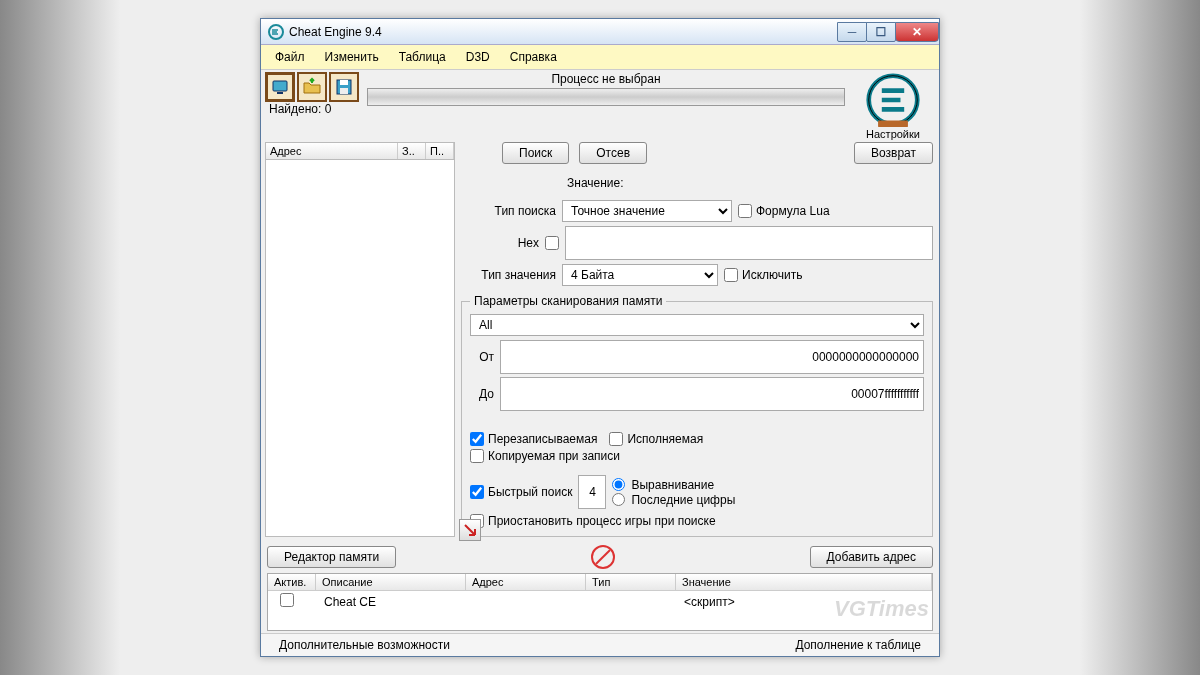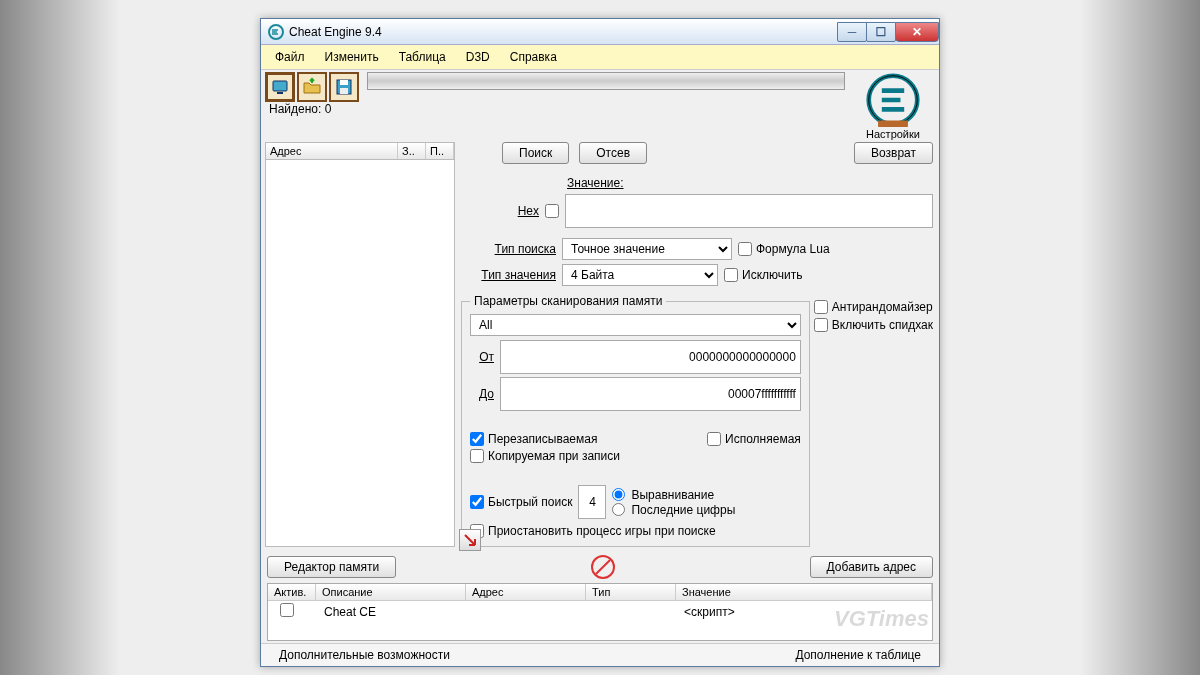--- a/index.html
+++ b/index.html
@@ -23,21 +23,21 @@
   .found-row { padding: 0 4px 2px 4px; font-size: 12px; }
   .main-area { display: flex; padding: 2px 6px 4px 4px; gap: 6px; }
   .left-col { width: 190px; display: flex; flex-direction: column; }
   .list-header { display: flex; background: #fff; border: 1px solid #bbb; }
   .list-header div { border-right: 1px solid #ccc; padding: 2px 4px; font-size: 11px; background: linear-gradient(to bottom,#fff,#e8e8e8); }
   .list-body { flex: 1; background: #fff; border: 1px solid #bbb; border-top: none; min-height: 340px; }
   .right-col { flex: 1; display: flex; flex-direction: column; gap: 4px; }
   .btn-row { display: flex; gap: 10px; align-items: flex-end; padding-left: 41px; }
   .btn { border: 1px solid #888; background: linear-gradient(to bottom,#fff,#e0e0e0); padding: 3px 16px; border-radius: 3px; cursor: default; }
   .form-row { display: flex; align-items: center; gap: 6px; }
-  .form-row label { text-align: right; text-decoration: underline; }
+  .form-row label { text-align: right; }
   input[type=text], select { border: 1px solid #aaa; background: #fff; padding: 2px 4px; height: 34px; font-size: 12px; }
   select { height: 22px; }
   input[type=checkbox] { width: 14px; height: 14px; margin: 0; }
   input[type=radio] { margin: 0 2px 0 0; }
   fieldset { border: 1px solid #bbb; padding: 6px 8px 8px 8px; margin: 0; }
   legend { padding: 0 4px; font-size: 12px; }
   .side-cks { display: flex; flex-direction: column; gap: 4px; }
   .arrow-btn { width: 22px; height: 22px; border: 1px solid #999; background: linear-gradient(to bottom,#fff,#ddd); display:flex; align-items:center; justify-content:center;}
   .mid-row { display: flex; align-items: center; padding: 2px 6px; gap: 8px; }
   .icon-forbid { width: 24px; height: 24px; border: 2px solid #d33; border-radius: 50%; position: relative; }
@@ -102,20 +102,21 @@
               <rect x="6" y="11" width="8" height="6" fill="#eee"></rect>
             </svg>
         </div>
       </div>
       <div class="found-row">
         <span>Найдено:</span>
         <span>0</span>
       </div>
     </div>
     <div style="flex:1; padding:0 4px;">
+      <div class="process-label">Процесс не выбран</div>
       <div class="process-bar"></div>
     </div>
     <div class="logo-area">
       <svg width="56" height="56" viewBox="0 0 60 60">
         <circle cx="30" cy="30" r="26" fill="none" stroke="#0a7a8a" stroke-width="5"></circle>
         <circle cx="30" cy="30" r="26" fill="none" stroke="#000" stroke-width="1"></circle>
         <path d="M18 20 L42 20 M18 30 L38 30 M18 40 L42 40" stroke="#0a7a8a" stroke-width="5"></path>
         <rect x="14" y="52" width="32" height="7" fill="#b8682a" rx="1"></rect>
       </svg>
       <span class="logo-text">Настройки</span>
@@ -137,66 +138,66 @@
         <div class="btn">Поиск</div>
         <div class="btn">Отсев</div>
         <div style="flex:1"></div>
         <div class="btn">Возврат</div>
       </div>
 
       <div class="form-row" style="margin-top:8px;">
         <div style="width:100px;"></div>
         <label>Значение:</label>
       </div>
-      <div class="form-row">
-        <label style="width:78px;">Hex</label>
-        <input type="checkbox" style="">
-        <input type="text" style="flex: 1 1 0%;">
-      </div>
-
       <div class="form-row" style="margin-top:6px;">
         <label style="width:95px;">Тип поиска</label>
         <select style="width:170px"><option>Точное значение</option></select>
         <div class="ck-row">
             <input type="checkbox" style="">
             <span>Формула Lua</span>
           </div>
       </div>
+
+      <div class="form-row">
+        <label style="width:78px;">Hex</label>
+        <input type="checkbox" style="">
+        <input type="text" style="flex: 1 1 0%;">
+      </div>
       <div class="form-row">
         <label style="width:95px;">Тип значения</label>
         <select style="width:156px"><option>4 Байта</option></select>
         <div class="ck-row">
             <input type="checkbox" style="">
             <span>Исключить</span>
           </div>
       </div>
 
-      <div style="display:flex; gap:4px; margin-top:4px;">
+      <div style="display:flex; gap:18px; margin-top:4px;">
         <fieldset style="flex:1">
           <legend>Параметры сканирования памяти</legend>
           <select style="width:100%; margin-bottom:4px;"><option>All</option></select>
           <div class="form-row" style="margin-bottom:3px;">
             <label style="width:24px">От</label>
             <input type="text" style="flex: 1 1 0%; text-align: right;" value="0000000000000000">
           </div>
           <div class="form-row" style="margin-bottom:21px;">
             <label style="width:24px">До</label>
             <input type="text" style="flex: 1 1 0%; text-align: right;" value="00007fffffffffff">
           </div>
-          <div style="display:flex; gap:12px; margin-bottom:3px;justify-content:space-between;">
+          <div style="display:flex; gap:12px; margin-bottom:3px;">
             <div class="ck-row">
                 <input type="checkbox" checked="" style="">
                 <span>Перезаписываемая</span>
               </div>
             <div class="ck-row">
                 <input type="checkbox" style="accent-color: rgb(136, 136, 136);">
                 <span>Исполняемая</span>
               </div>
           </div>
-          <div class="ck-row" style="margin-bottom:22px;">
+          <div class="ck-row" style="margin-bottom:12px;">
               <input type="checkbox" style="">
               <span>Копируемая при записи</span>
             </div>
           <div style="display:flex; align-items:center; gap:6px; margin-bottom:5px;">
             <div class="ck-row">
                 <input type="checkbox" checked="" style="">
                 <span>Быстрый поиск</span>
               </div>
             <input type="text" style="width: 28px; text-align: center;" value="4">
             <div style="display:flex; flex-direction:column; gap:1px;">
@@ -208,30 +209,20 @@
                   <input type="radio" style="">
                   <span>Последние цифры</span>
                 </div>
             </div>
           </div>
           <div class="ck-row">
               <input type="checkbox" style="">
               <span>Приостановить процесс игры при поиске</span>
             </div>
         </fieldset>
-        <div class="side-cks" style="padding-top:6px;">
-          <div class="ck-row">
-              <input type="checkbox" style="">
-              <span>Антирандомайзер</span>
-            </div>
-          <div class="ck-row">
-              <input type="checkbox" style="">
-              <span>Включить спидхак</span>
-            </div>
-        </div>
       </div>
     </div>
   </div>
 
   <div style="display:flex; padding:0 6px 0 198px; margin-top:-22px; margin-bottom:2px;">
     <div class="arrow-btn">
       <svg width="14" height="14" viewBox="0 0 14 14">
           <path d="M2 2 L12 12 M12 12 L12 6 M12 12 L6 12" stroke="#c22" stroke-width="2" fill="none"></path>
         </svg>
     </div>

